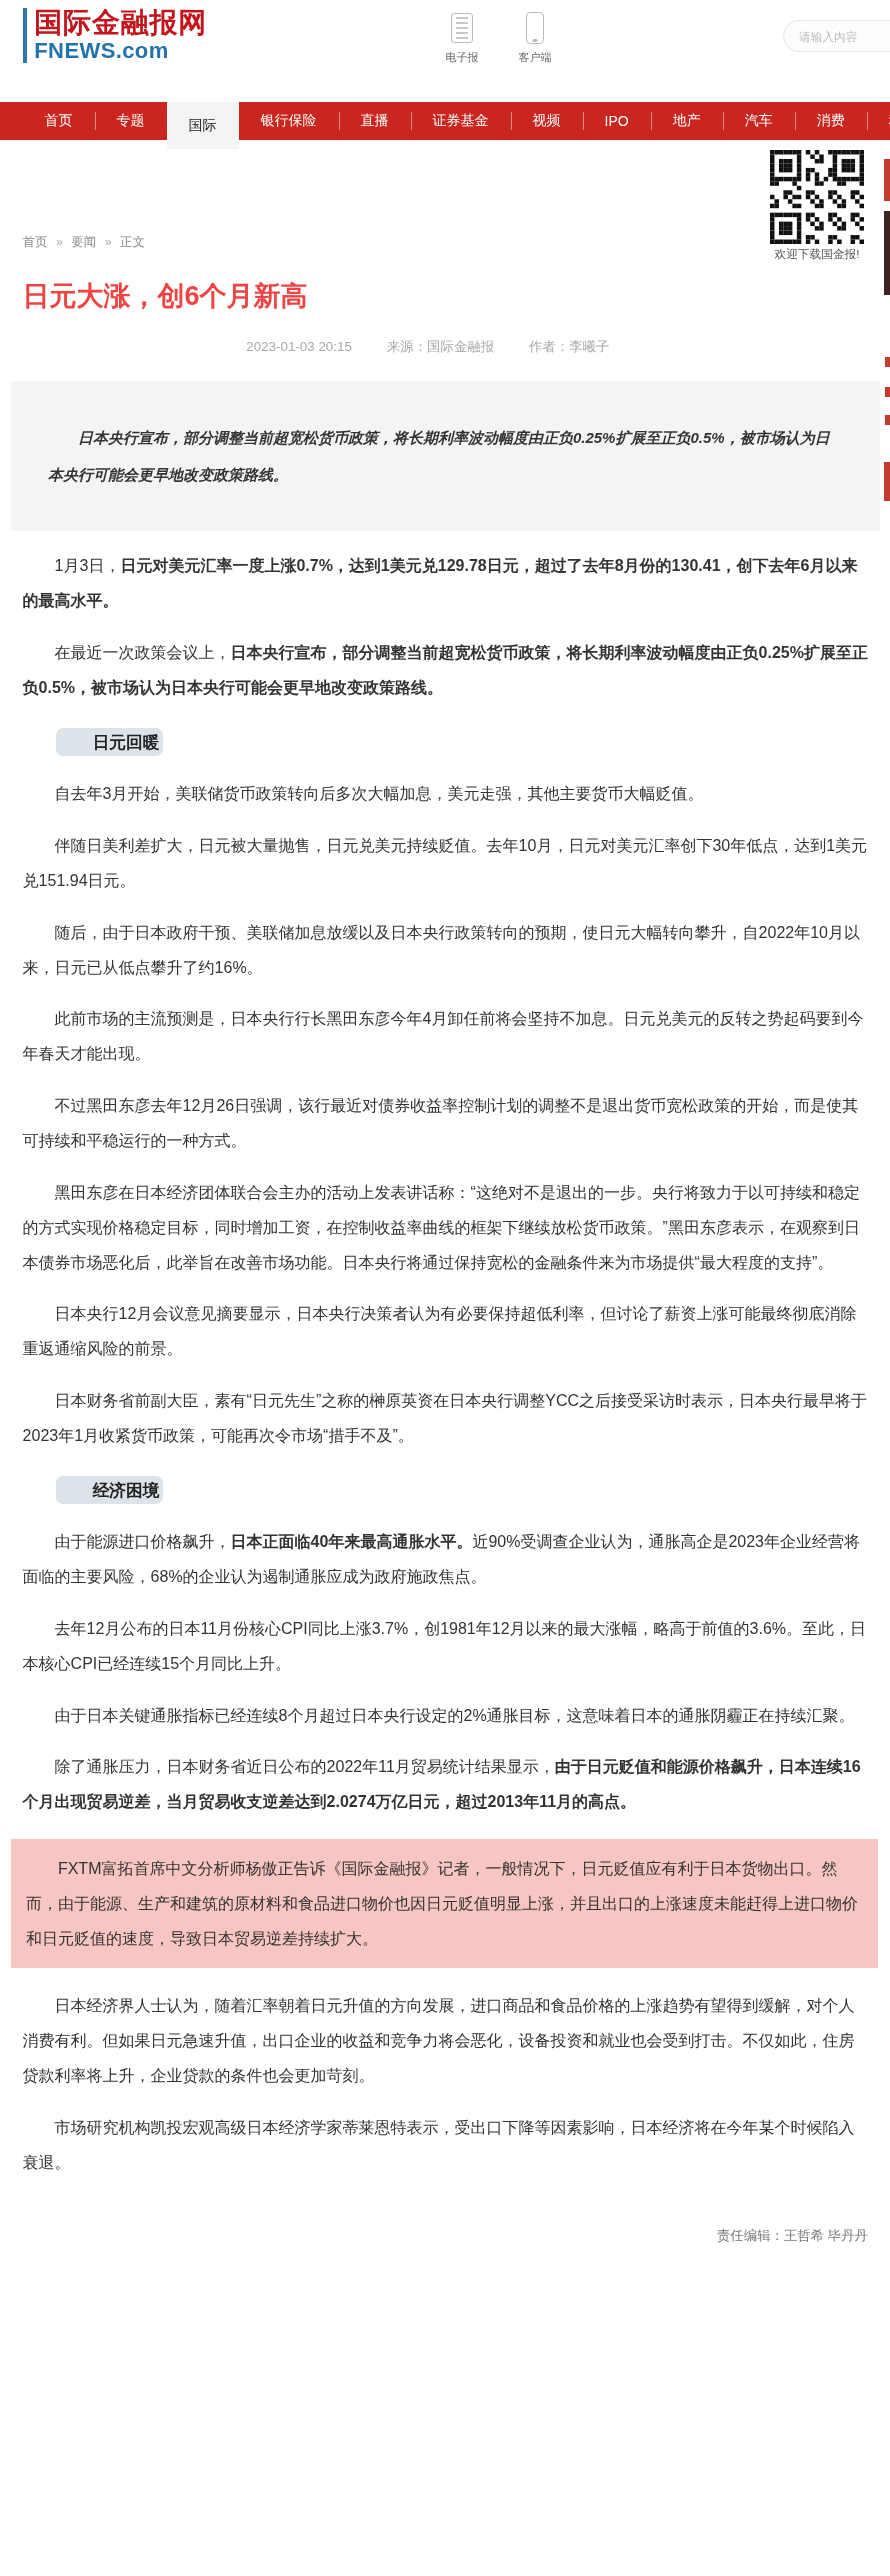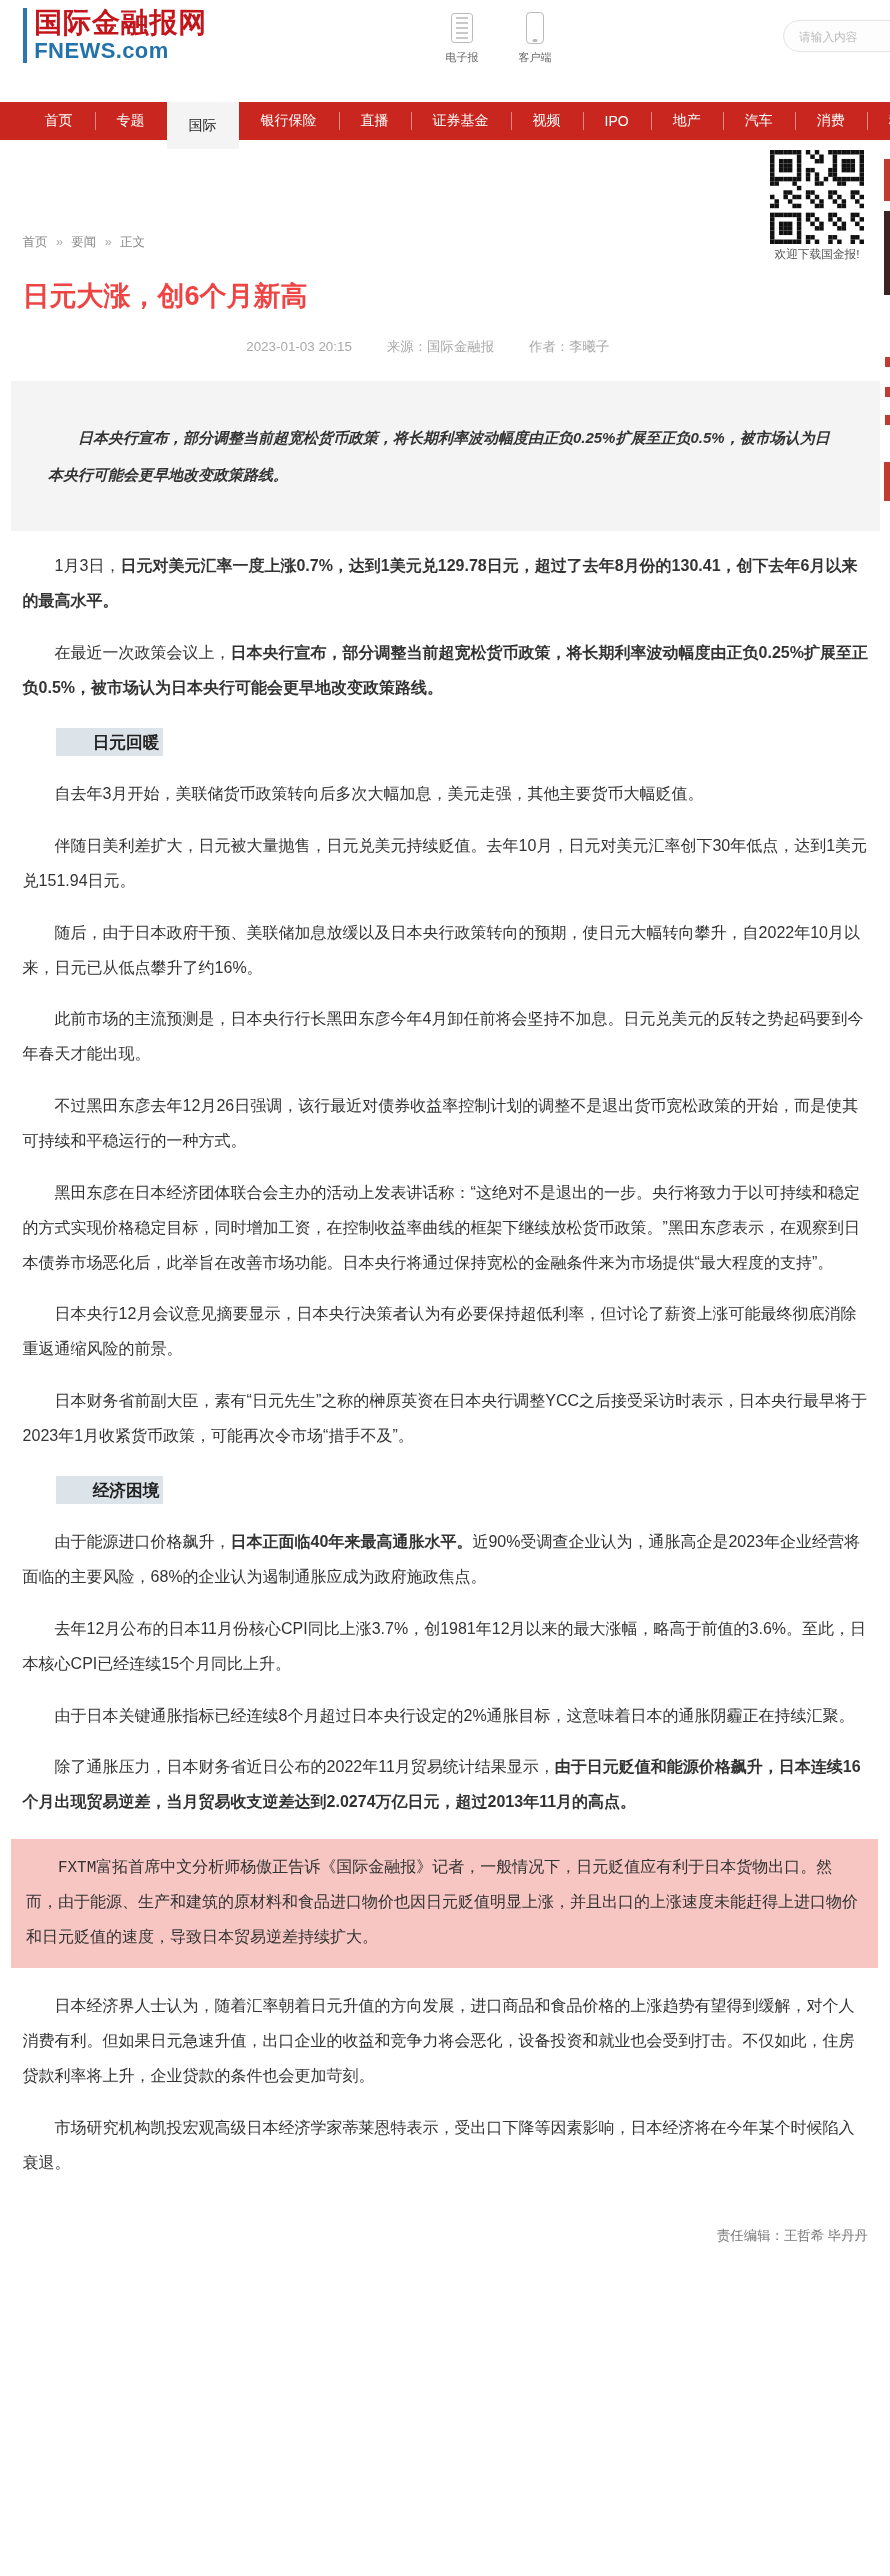--- a/index.html
+++ b/index.html
@@ -47,22 +47,22 @@
   .article { padding:0 22px 0 22.6px; }
   .title { font-size:27px; font-weight:bold; color:#ef4444; line-height:1.25; margin-top:1.7px; }
   .meta { margin-top:25px; font-size:13.4px; color:#a9a9a9;text-align:center; }
   .meta span { margin-right:35px; }
   .summary { margin:25px -11.7px 0 -11.7px; background:#f4f4f4; padding:38px 37px;
     font-size:15px; font-weight:bold; font-style:italic; color:#333; line-height:37px; text-indent:2em; }
   .body-text { margin-top:11.7px; }
   .body-text p { font-size:16px; color:#333; line-height:35px; text-indent:2em; margin:16.7px 0; }
   .body-text p .b { font-weight:bold; }
   .body-text h2.sec { margin:23.4px 0 20px 0; text-indent:2em; font-size:16.7px; }
-  .body-text h2.sec span { display:inline-block; background:#dce3e9; color:#222; font-weight:bold; padding:2.5px 3.3px; }
-  .body-text p.hl { background:#f7c6c2; margin:20px -10px 20px -11.7px; padding:11.7px 15px;font-family:Liberation Mono, monospace; }
+  .body-text h2.sec span { display:inline-block; background:#dce3e9; color:#222; font-weight:bold; padding:2.5px 3.3px;border-radius:7px; }
+  .body-text p.hl { background:#f7c6c2; margin:20px -10px 20px -11.7px; padding:11.7px 15px; }
   .editor-line { margin:47px 0 58px 0; text-align:right; font-size:13.4px; color:#777; }
 
   
   .edge-frag { position:absolute; z-index:5; }
   .frag-red { background:#c23b2e; }
   .frag-dark { background:#3d2422; }
 </style>
 </head>
 <body>
 

